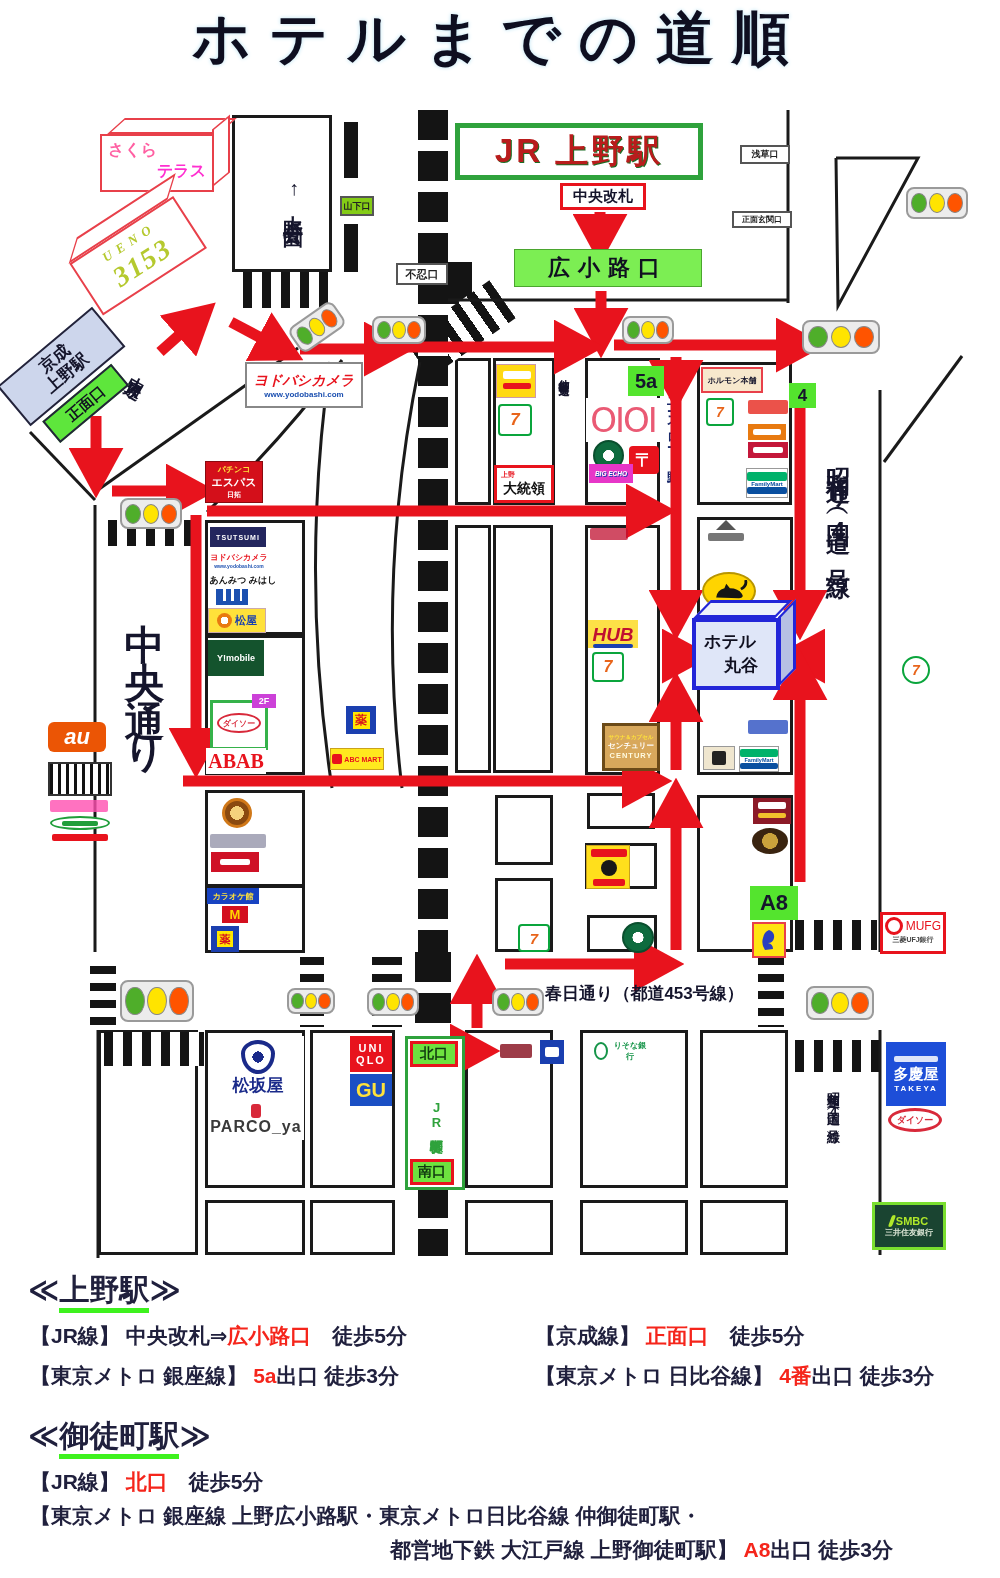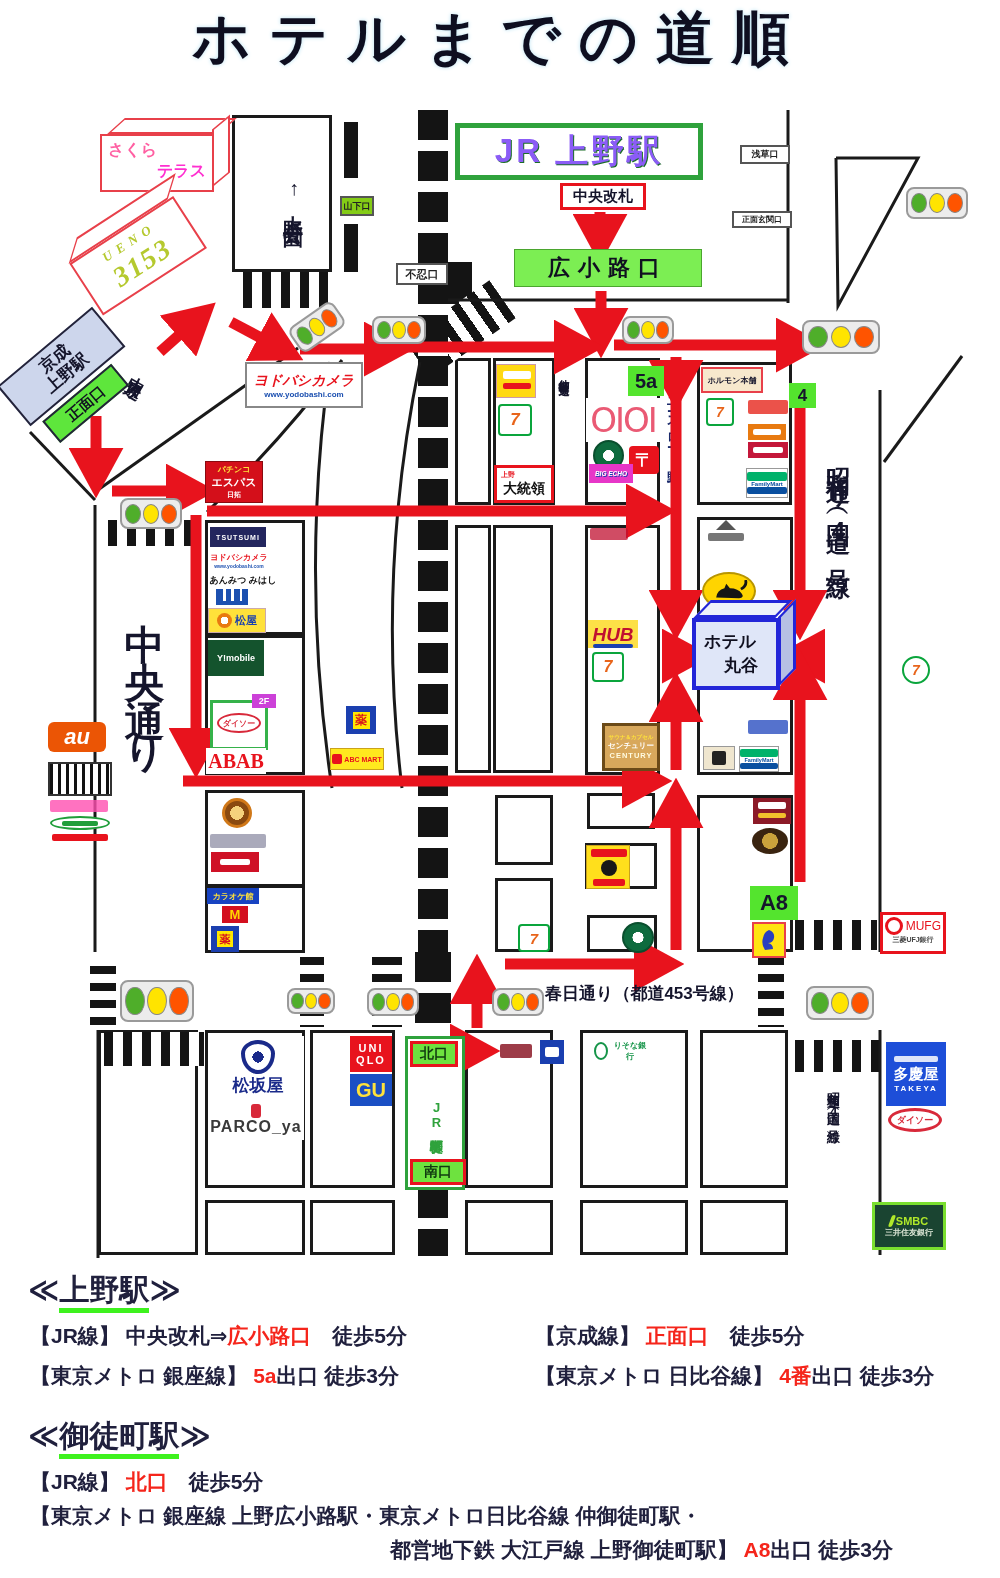--- a/index.html
+++ b/index.html
@@ -184,21 +184,21 @@
     <i class="y"></i>
     <i class="r"></i>
   </div>
 <div class="tl" style="left:806px;top:986px;width:60px;height:28px;">
     <i class="g"></i>
     <i class="y"></i>
     <i class="r"></i>
   </div>
 
 <div class="sign c" style="left:455px;top:123px;width:248px;height:57px;background:#fff;border:5px solid #2fa23c;">
-  <span style="color:#8b5cf6;font-size:33px;font-weight:900;letter-spacing:3px;text-shadow:1px 1px 0 #1c6e26;">JR 上野駅</span>
+  <span style="color:#b91c1c;font-size:33px;font-weight:900;letter-spacing:3px;text-shadow:1px 1px 0 #1c6e26;">JR 上野駅</span>
 </div>
 <div class="sign c" style="left:560px;top:183px;width:86px;height:27px;background:#fff;border:3px solid #e8131d;">
   <span style="font-size:15px;font-weight:900;color:#15152c;">中央改札</span>
 </div>
 <div class="sign c" style="left:514px;top:249px;width:188px;height:38px;background:#7cee53;border:1px solid #4aa52e;">
   <span style="font-size:22px;font-weight:900;letter-spacing:8px;color:#101020;">広小路口</span>
 </div>
 <div class="sign c" style="left:396px;top:263px;width:52px;height:22px;background:#fff;border:2px solid #555;">
   <span style="font-size:11px;color:#222;">不忍口</span>
 </div>
@@ -467,21 +467,21 @@
   <span style="color:#ffe23a;font-size:20px;font-weight:900;">GU</span>
 </div>
 
 <div class="sign" style="left:405px;top:1036px;width:60px;height:154px;background:#fff;border:3px solid #2fa23c;z-index:6;">
   <div class="s c" style="left:2px;top:2px;width:48px;height:26px;background:#6ee23f;border:3px solid #e8131d;">
     <span style="font-size:14px;font-weight:900;color:#103a10;">北口</span>
   </div>
   <div class="s c v" style="left:12px;top:34px;width:32px;height:84px;">
     <span class="v" style="font-size:13px;font-weight:900;color:#2fa23c;">JR御徒町駅</span>
   </div>
-  <div class="s c" style="left:2px;top:120px;width:56px;height:26px;background:#6ee23f;border:3px solid #e8131d;">
+  <div class="s c" style="left:2px;top:120px;width:44px;height:26px;background:#6ee23f;border:3px solid #e8131d;">
     <span style="font-size:14px;font-weight:900;color:#103a10;">南口</span>
   </div>
 </div>
 <div class="bar" style="left:500px;top:1044px;width:32px;height:14px;background:#8c1a28;opacity:.85;z-index:6;"></div>
 <div class="sign c" style="left:540px;top:1040px;width:24px;height:24px;background:#1a3fb0;z-index:6;">
   <span class="bar" style="position:static;display:block;width:14px;height:10px;background:#fff;"></span>
 </div>
 <div class="sign c" style="left:594px;top:1040px;width:56px;height:22px;background:#fff;gap:2px;">
   <span style="display:block;width:10px;height:14px;border:2px solid #159448;border-radius:50%;"></span>
   <span style="color:#159448;font-size:8px;font-weight:900;">りそな銀行</span>

